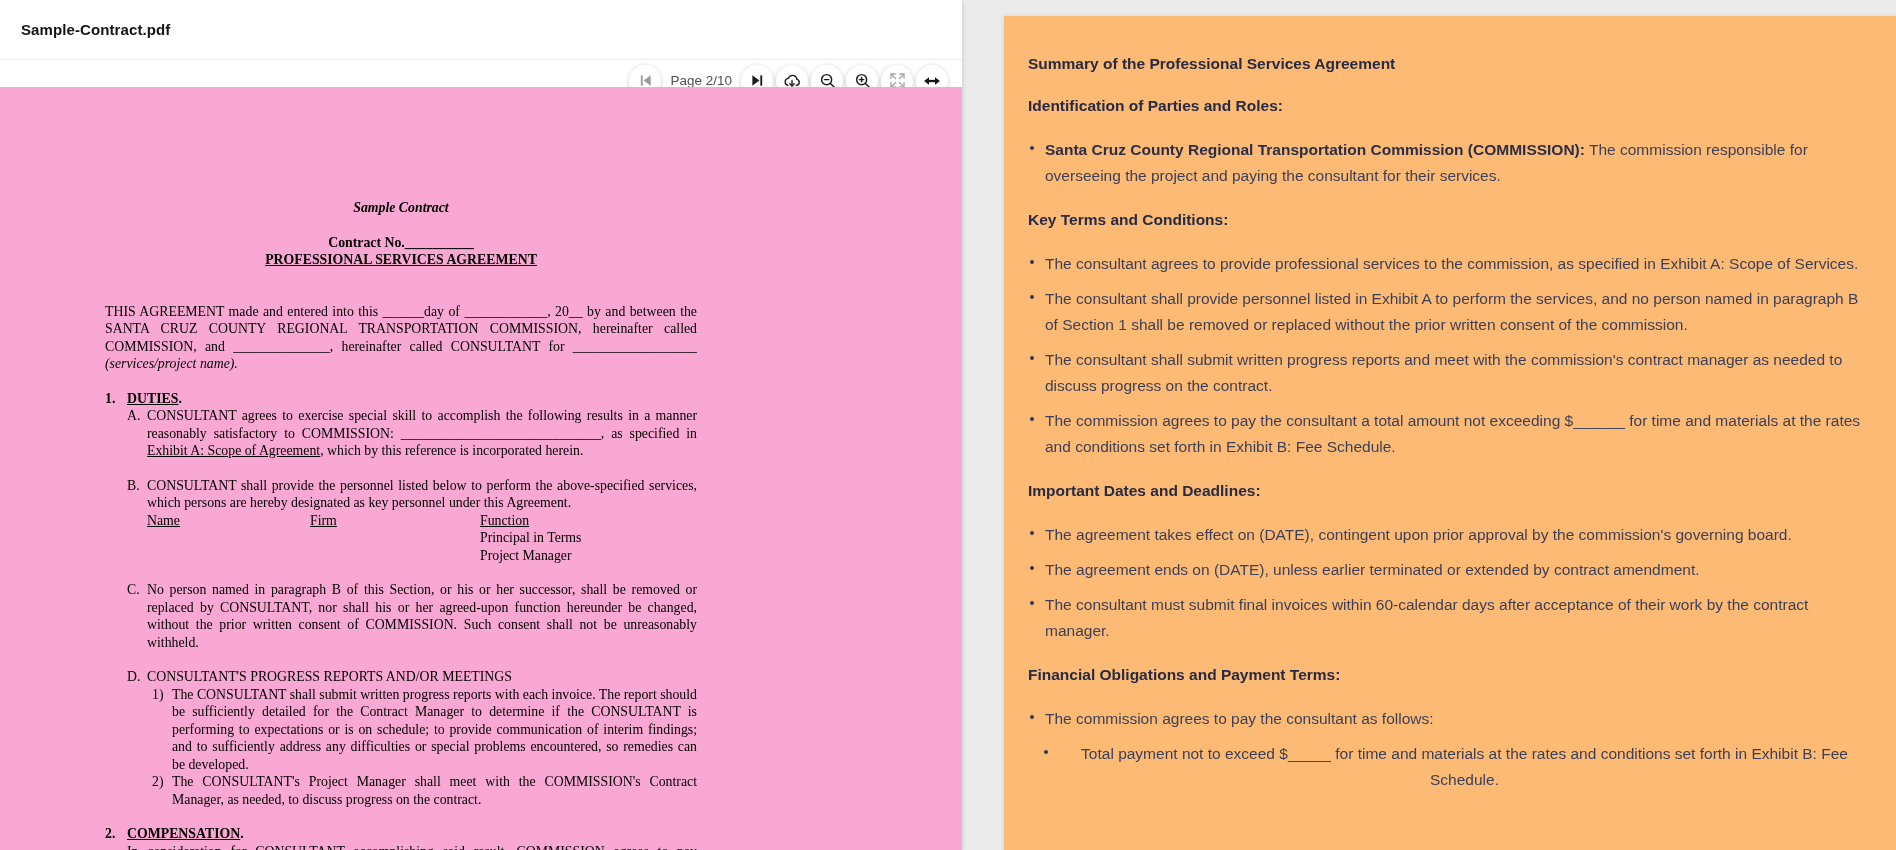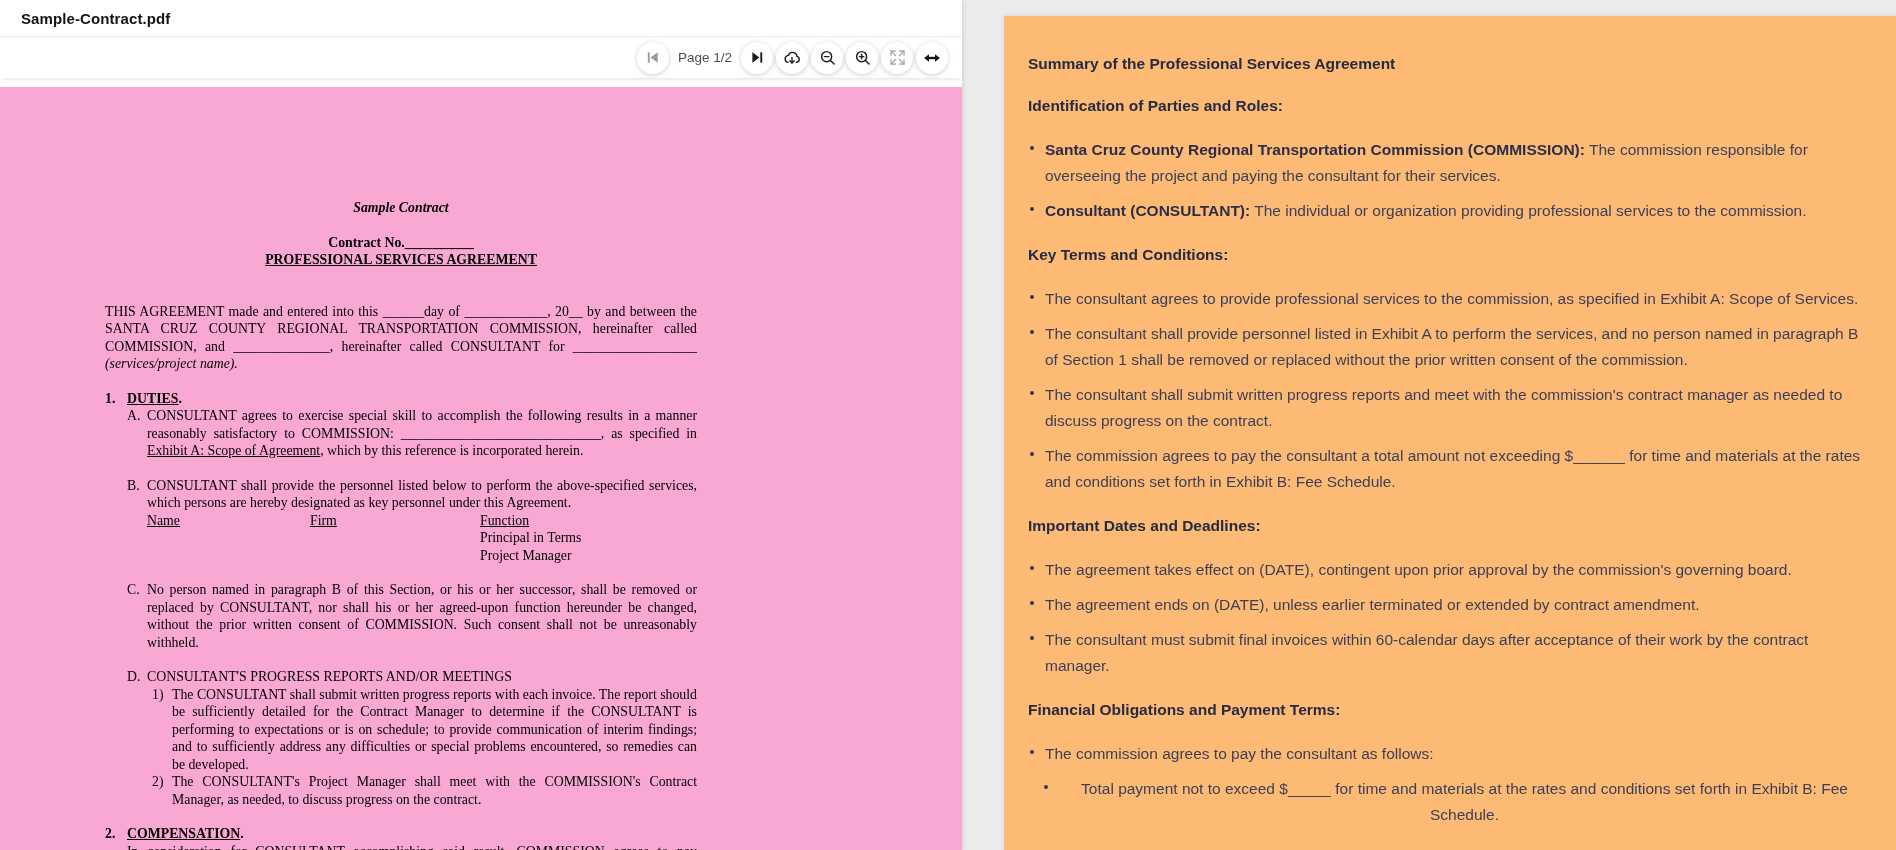--- a/index.html
+++ b/index.html
@@ -8,21 +8,21 @@
     position:relative; width:1896px; height:850px; overflow:hidden;
     background:#ebebeb; font-family:"Liberation Sans","DejaVu Sans",sans-serif;
   }
 
   
   .pdf-panel {
     position:absolute; left:0; top:0; width:962px; height:850px;
     background:#ffffff; box-shadow:0 1px 5px rgba(0,0,0,.16);
   }
   .pdf-header {
-    height:37px; border-bottom:1px solid #ececec;
+    height:60px; border-bottom:1px solid #ececec;
     display:flex; align-items:center; padding:0 21px;
   }
   .pdf-filename { font-size:15px; font-weight:700; color:#141414; letter-spacing:.1px; }
   .pdf-toolbar {
     height:41px; display:flex; align-items:center; justify-content:flex-end;
     gap:3px; padding-right:14px; position:relative;
     box-shadow:0 3px 4px -2px rgba(0,0,0,.13);
   }
   .tb-btn {
     width:32px; height:32px; border-radius:50%; background:#fff; border:none;
@@ -92,21 +92,21 @@
 
     <div class="pdf-toolbar">
       <button class="tb-btn">
         <span>
           <svg width="15" height="15" viewBox="0 0 16 16">
               <rect x="3" y="2.5" width="2" height="11" rx="0.5" fill="#9b9b9b"></rect>
               <path d="M13.5 2.5 L6 8 L13.5 13.5 Z" fill="#9b9b9b"></path>
             </svg>
         </span>
       </button>
-      <span class="page-label">Page 1/2</span>
+      <span class="page-label">Page 2/10</span>
       <button class="tb-btn">
         <span>
           <svg width="15" height="15" viewBox="0 0 16 16">
               <path d="M2.5 2.5 L10 8 L2.5 13.5 Z" fill="#1c1c1c"></path>
               <rect x="11" y="2.5" width="2" height="11" rx="0.5" fill="#1c1c1c"></rect>
             </svg>
         </span>
       </button>
       <button class="tb-btn">
         <span>
@@ -240,24 +240,20 @@
   </section>
 
   <aside class="summary-panel">
     <h1 class="sum-title">Summary of the Professional Services Agreement</h1>
 
     <h2 class="sum-h2">Identification of Parties and Roles:</h2>
     <div class="bullet">
       <span class="dot"></span>
       <b>Santa Cruz County Regional Transportation Commission (COMMISSION):</b><span> The commission responsible for overseeing the project and paying the consultant for their services.</span>
     </div>
-    <div class="bullet">
-      <span class="dot"></span>
-      <b>Consultant (CONSULTANT):</b><span> The individual or organization providing professional services to the commission.</span>
-    </div>
 
     <h2 class="sum-h2">Key Terms and Conditions:</h2>
     <div class="bullet">
       <span class="dot"></span>
       <span>The consultant agrees to provide professional services to the commission, as specified in Exhibit A: Scope of Services.</span>
     </div>
     <div class="bullet">
       <span class="dot"></span>
       <span>The consultant shall provide personnel listed in Exhibit A to perform the services, and no person named in paragraph B of Section 1 shall be removed or replaced without the prior written consent of the commission.</span>
     </div>

